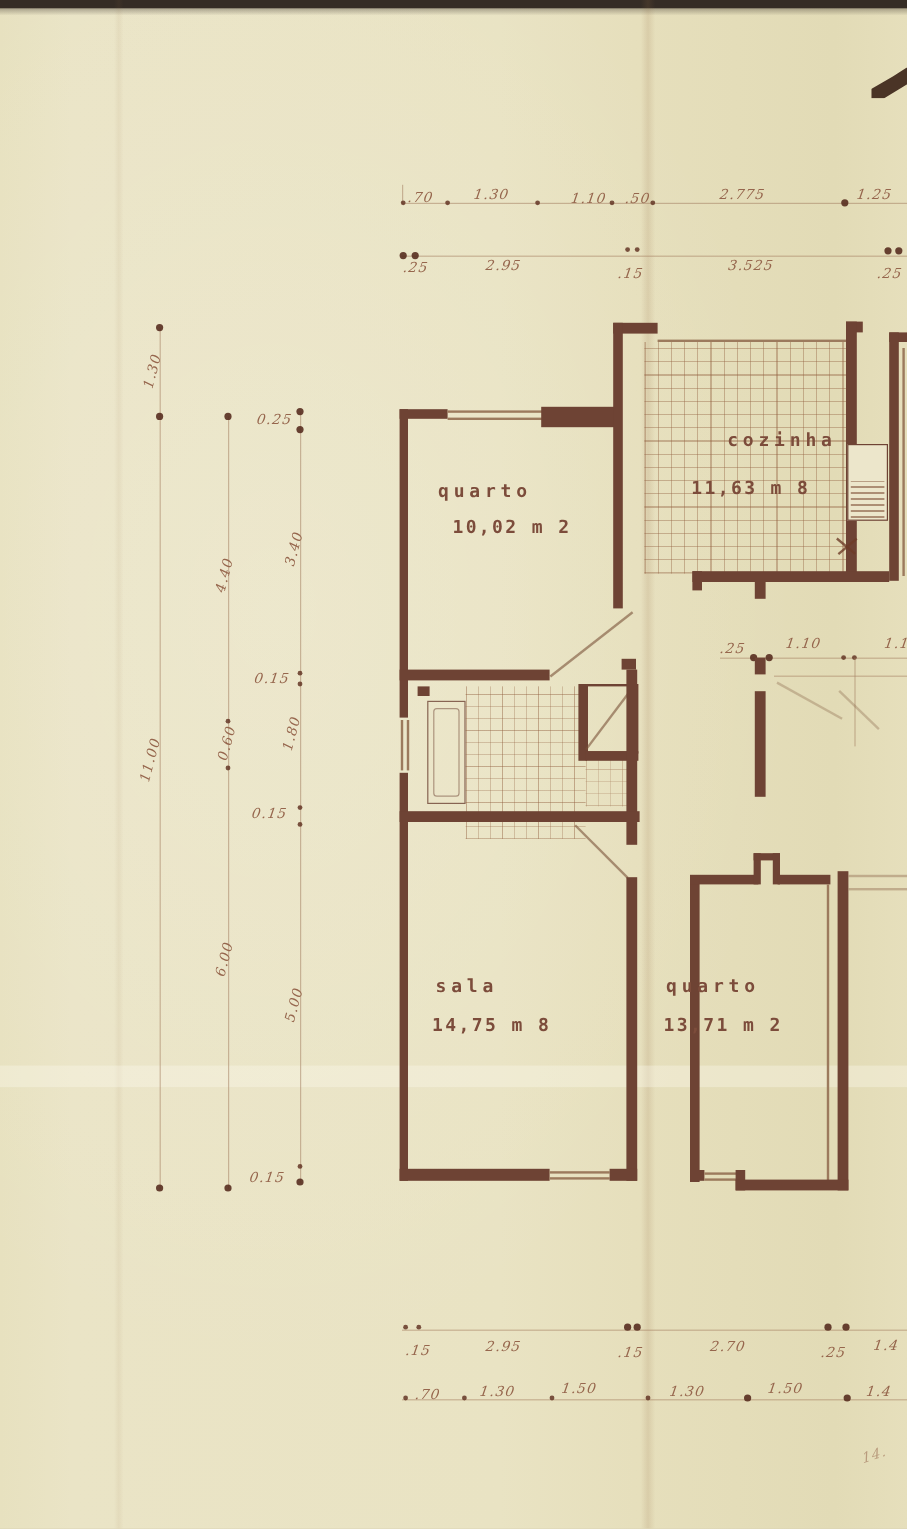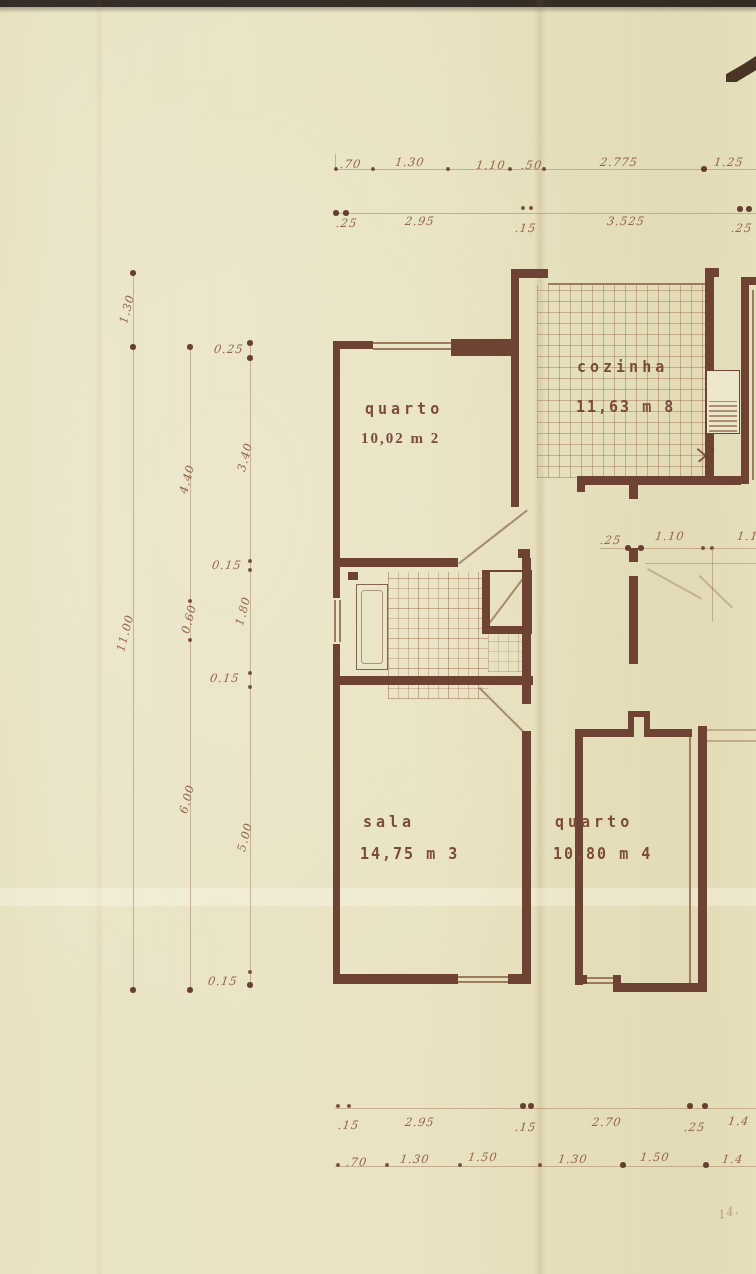--- a/index.html
+++ b/index.html
@@ -158,42 +158,42 @@
   <div class="wall" style="left:451px;top:339px;width:62px;height:17px;"></div>
   <div class="wall" style="left:333px;top:341px;width:7px;height:257px;"></div>
   <div class="wallL" style="left:334px;top:600px;width:2px;height:42px;"></div>
   <div class="wallL" style="left:339px;top:600px;width:2px;height:42px;"></div>
   <div class="wall" style="left:333px;top:644px;width:7px;height:340px;"></div>
   <div class="wall" style="left:333px;top:558px;width:125px;height:9px;"></div>
   <div class="line" style="left:458px;top:563px;width:87px;transform:rotate(-38deg);"></div>
   <div class="wall" style="left:518px;top:549px;width:12px;height:9px;"></div>
 
   <span class="room" style="left:365px;top:400px;">quarto</span>
-  <span class="room" style="left:361px;top:430px;letter-spacing:2px;font-family:Liberation Serif, serif;">10,02 m 2</span>
+  <span class="room" style="left:377px;top:430px;letter-spacing:2px;">10,02 m 2</span>
 
   <div class="wall" style="left:511px;top:269px;width:37px;height:9px;"></div>
   <div class="wall" style="left:511px;top:269px;width:8px;height:238px;"></div>
 
   <div class="tiles" style="left:537px;top:285px;width:168px;height:193px;"></div>
   <div class="wallL" style="left:548px;top:283px;width:157px;height:2px;"></div>
   <div class="wall" style="left:705px;top:268px;width:14px;height:9px;"></div>
   <div class="wall" style="left:705px;top:268px;width:9px;height:215px;"></div>
   <div class="wall" style="left:741px;top:277px;width:15px;height:8px;"></div>
   <div class="wall" style="left:741px;top:277px;width:8px;height:207px;"></div>
   <div class="wallL" style="left:752px;top:290px;width:2px;height:190px;"></div>
   <div class="wall" style="left:577px;top:476px;width:164px;height:9px;"></div>
   <div class="wall" style="left:577px;top:476px;width:8px;height:16px;"></div>
   <div class="wall" style="left:629px;top:485px;width:9px;height:14px;"></div>
 
   <div class="abs" style="left:706px;top:370px;width:34px;height:64px;background:#ece6cb;border:1.5px solid #6e4334;box-sizing:border-box;"></div>
   <div class="hatch" style="left:709px;top:401px;width:28px;height:31px;"></div>
   <div class="line" style="left:698px;top:448px;width:20px;height:2px;background:rgba(110,60,40,.8);transform:rotate(40deg);"></div>
   <div class="line" style="left:698px;top:461px;width:20px;height:2px;background:rgba(110,60,40,.8);transform:rotate(-40deg);"></div>
 
-  <span class="room" style="left:577px;top:358px;">cozinha</span>
+  <span class="room" style="left:606px;top:358px;">cozinha</span>
   <span class="room" style="left:576px;top:398px;letter-spacing:2px;">11,63 m 8</span>
 
   <div class="wall" style="left:629px;top:548px;width:9px;height:14px;"></div>
   <div class="wall" style="left:629px;top:576px;width:9px;height:88px;"></div>
   <div class="dline" style="left:645px;top:563px;width:111px;"></div>
   <div class="dline vline" style="left:712px;top:548px;height:74px;"></div>
   <div class="line" style="left:648px;top:568px;width:62px;transform:rotate(29deg);opacity:.5;"></div>
   <div class="line" style="left:700px;top:575px;width:46px;transform:rotate(44deg);opacity:.5;"></div>
 
   <div class="tilesB" style="left:388px;top:572px;width:100px;height:127px;"></div>
@@ -210,34 +210,34 @@
   <div class="wall" style="left:333px;top:676px;width:200px;height:9px;"></div>
   <div class="line" style="left:480px;top:687px;width:62px;transform:rotate(45deg);"></div>
 
   <div class="wall" style="left:522px;top:731px;width:9px;height:253px;"></div>
   <div class="wall" style="left:333px;top:974px;width:125px;height:10px;"></div>
   <div class="wallL" style="left:458px;top:976px;width:50px;height:2px;"></div>
   <div class="wallL" style="left:458px;top:981px;width:50px;height:2px;"></div>
   <div class="wall" style="left:508px;top:974px;width:23px;height:10px;"></div>
 
   <span class="room" style="left:363px;top:813px;">sala</span>
-  <span class="room" style="left:360px;top:845px;letter-spacing:2px;">14,75 m 3</span>
+  <span class="room" style="left:360px;top:845px;letter-spacing:2px;">14,75 m 8</span>
 
   <div class="wall" style="left:575px;top:731px;width:8px;height:254px;"></div>
   <div class="wall" style="left:575px;top:729px;width:57px;height:8px;"></div>
   <div class="wall" style="left:628px;top:711px;width:6px;height:26px;"></div>
   <div class="wall" style="left:628px;top:711px;width:22px;height:6px;"></div>
   <div class="wall" style="left:644px;top:711px;width:6px;height:26px;"></div>
   <div class="wall" style="left:648px;top:729px;width:44px;height:8px;"></div>
   <div class="wallL" style="left:689px;top:737px;width:2px;height:248px;"></div>
   <div class="wall" style="left:698px;top:726px;width:9px;height:266px;"></div>
   <div class="wallL" style="left:707px;top:729px;width:49px;height:2px;opacity:.5;"></div>
   <div class="wallL" style="left:707px;top:740px;width:49px;height:2px;opacity:.5;"></div>
   <div class="wall" style="left:575px;top:975px;width:12px;height:9px;"></div>
   <div class="wallL" style="left:587px;top:977px;width:28px;height:2px;"></div>
   <div class="wallL" style="left:587px;top:982px;width:28px;height:2px;"></div>
   <div class="wall" style="left:613px;top:975px;width:8px;height:17px;"></div>
   <div class="wall" style="left:613px;top:983px;width:94px;height:9px;"></div>
 
   <span class="room" style="left:555px;top:813px;">quarto</span>
-  <span class="room" style="left:553px;top:845px;letter-spacing:2px;">10,80 m 4</span>
+  <span class="room" style="left:553px;top:845px;letter-spacing:2px;">13,71 m 2</span>
 
 </div>
 
 </body></html>

